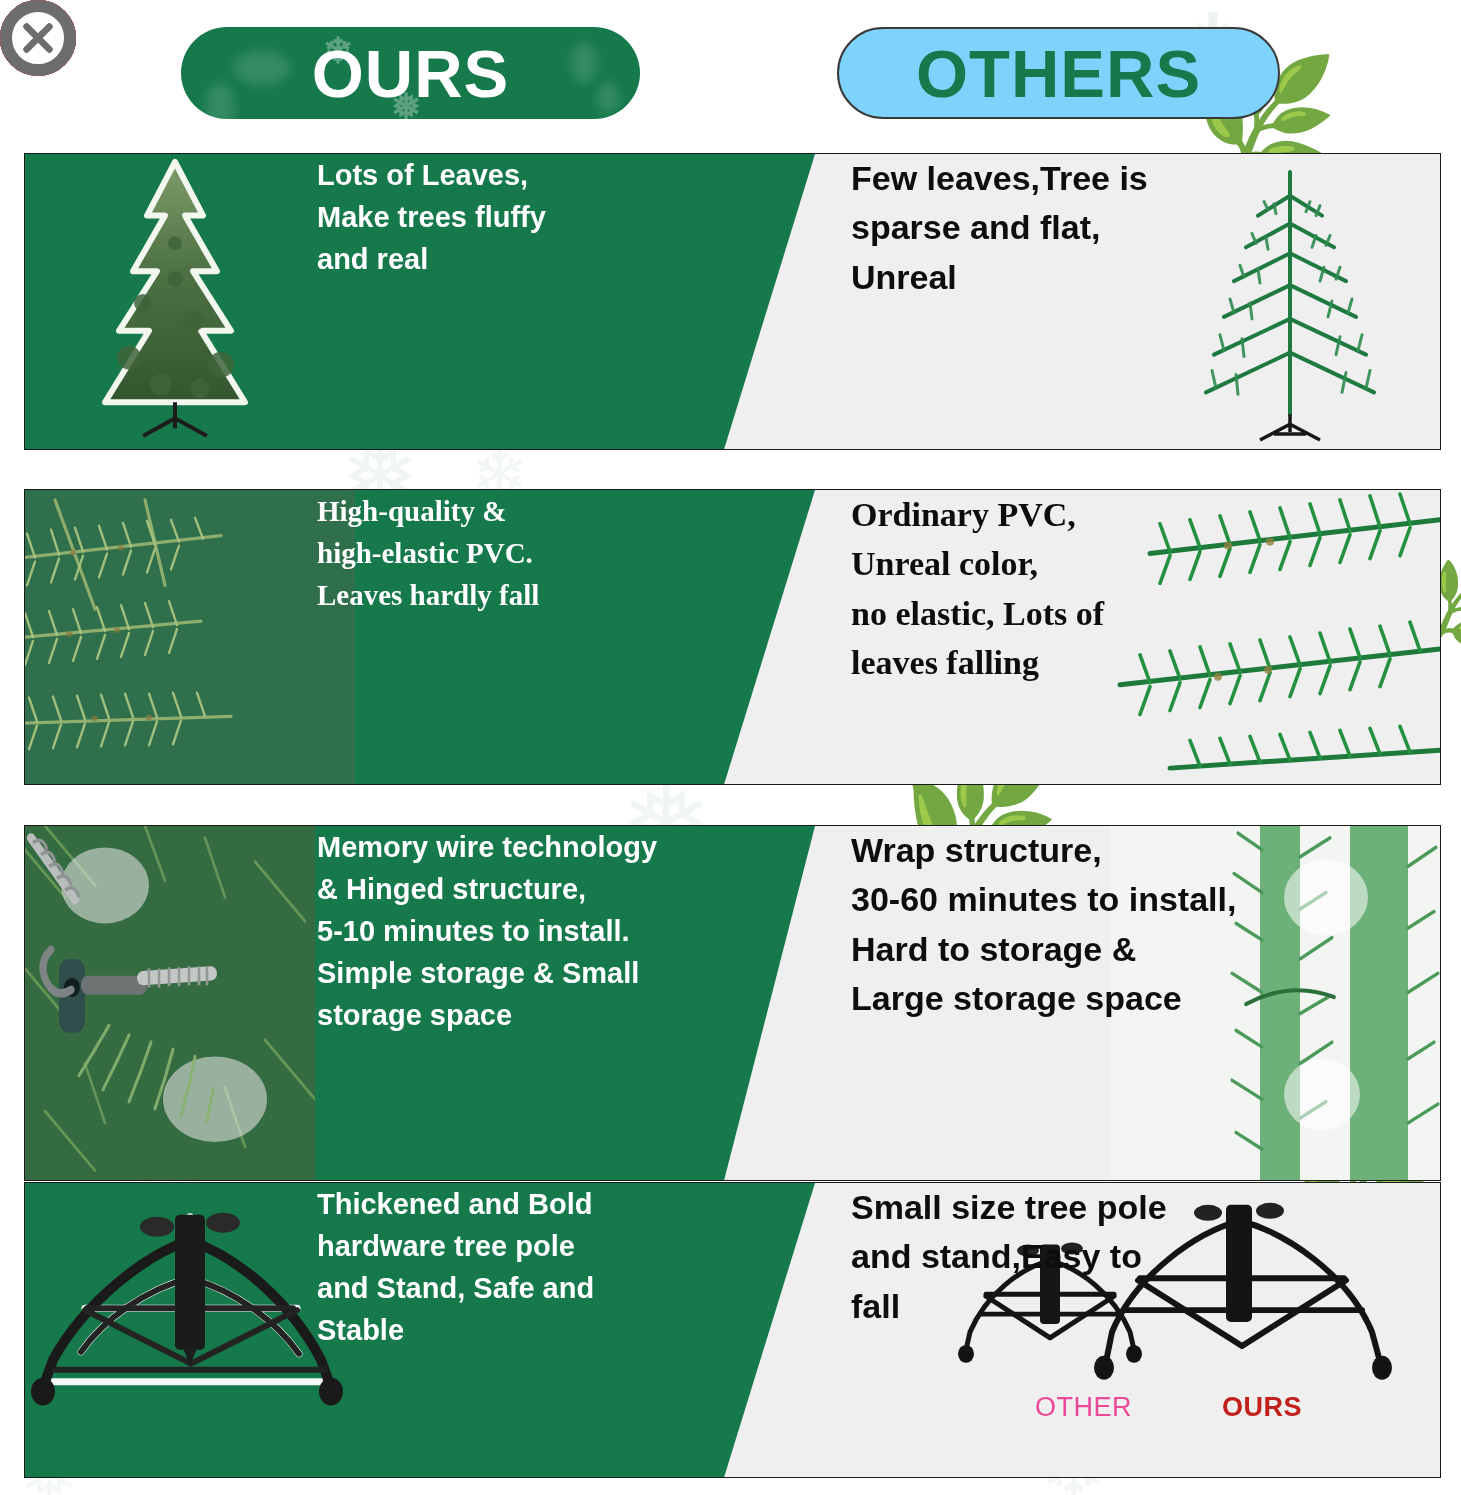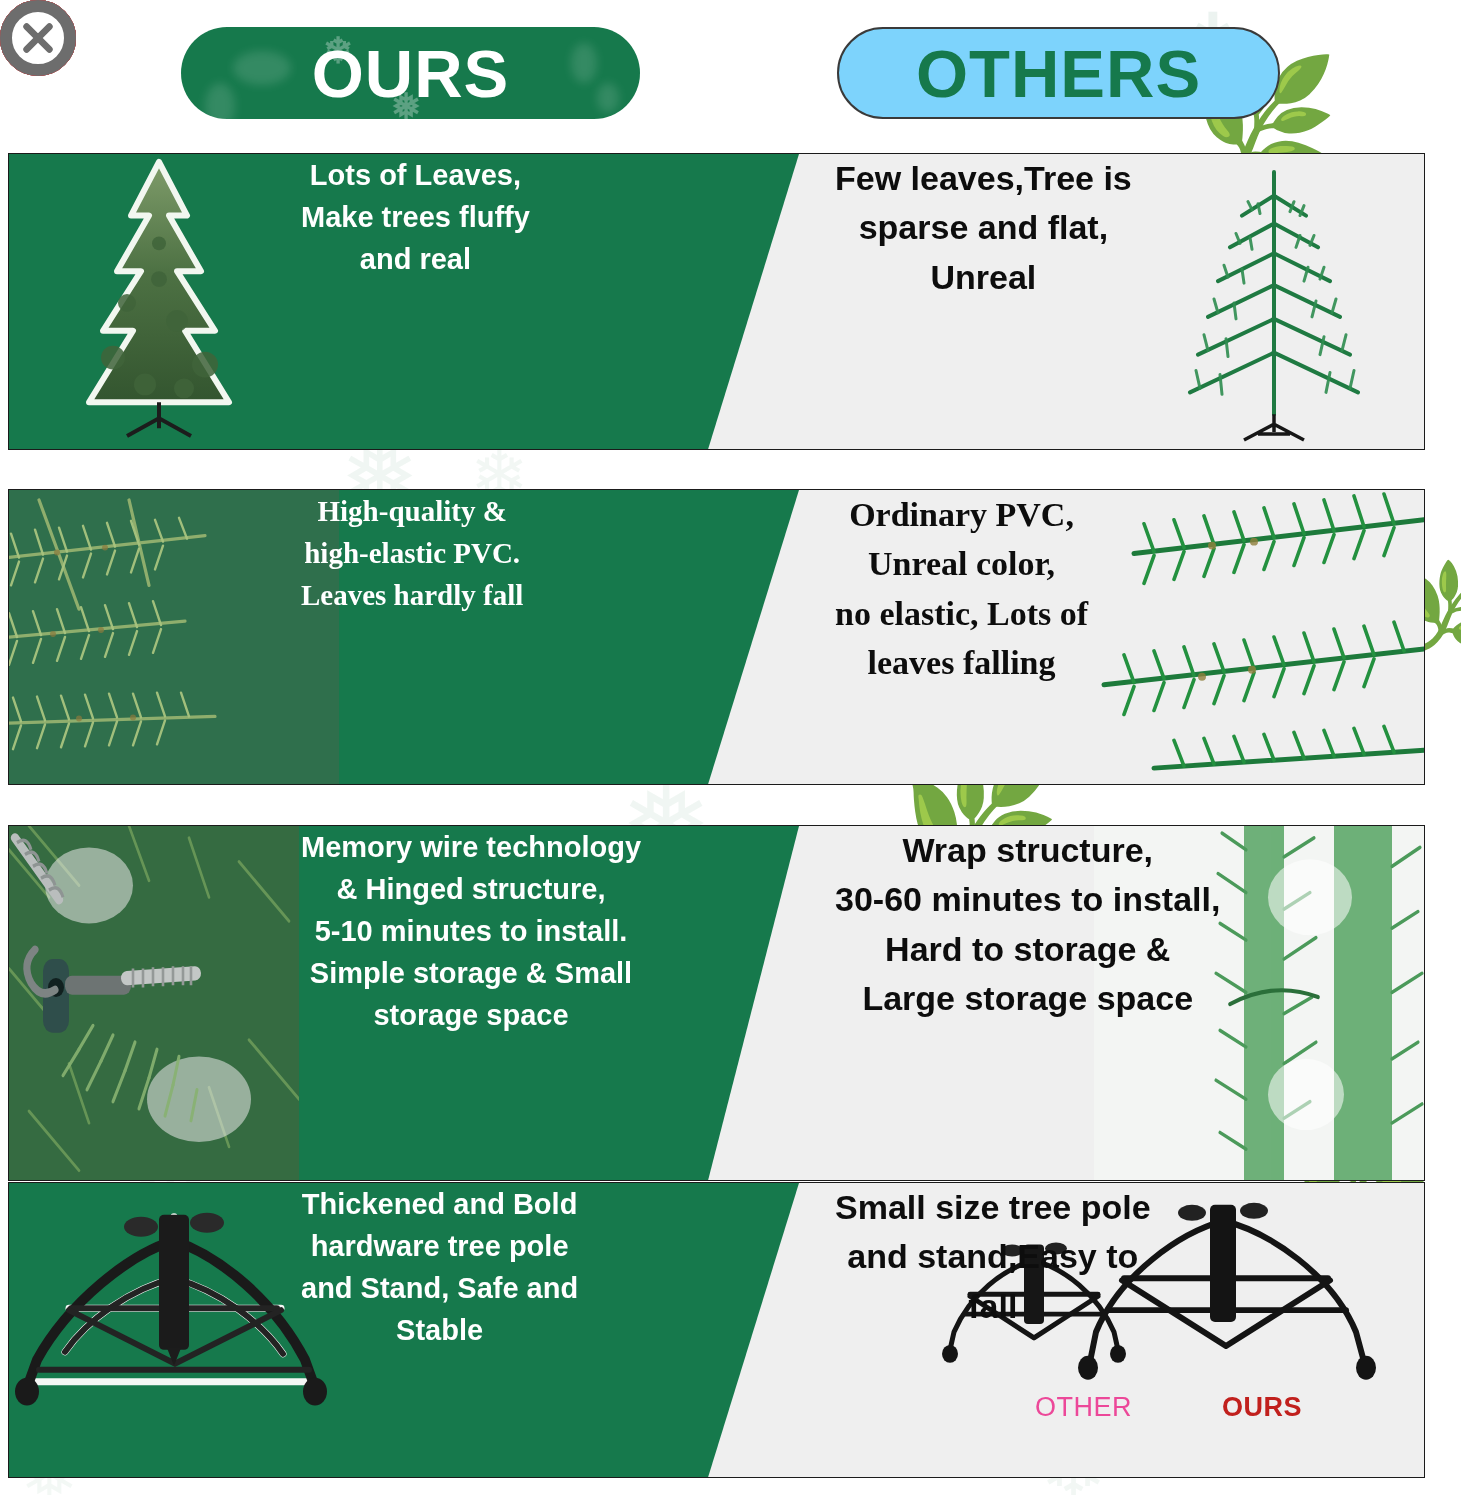--- a/index.html
+++ b/index.html
@@ -90,25 +90,24 @@
     width: 443px;
     background: #7dd3fc;
     color: #16794c;
     font-size: 67px;
     border: 2px solid #3a3a3a;
   }
 
   
   .row {
     position: absolute;
-    left: 8px;
+    left: 24px;
     width: 1417px;
     overflow: hidden;
     border: 1px solid #1b1b1b;
-    text-align: center;
   }
   .row-1 { top: 153px;  height: 297px; }
   .row-2 { top: 489px;  height: 296px; font-family: Liberation Serif, serif; }
   .row-3 { top: 825px;  height: 356px; }
   .row-4 { top: 1162px; height: 296px; margin-top: 20px; }
 
   
   .side-others {
     position: absolute;
     inset: 0;

